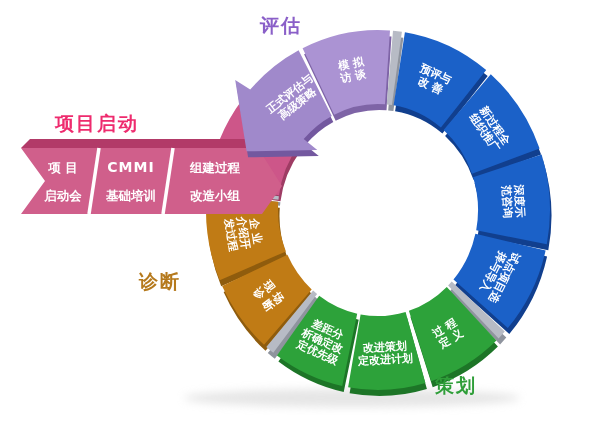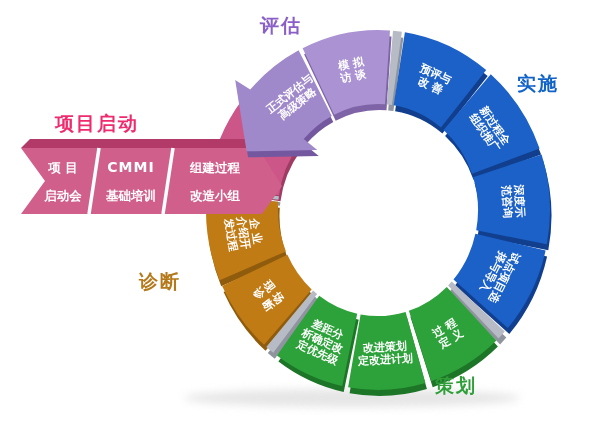--- a/index.html
+++ b/index.html
@@ -75,16 +75,15 @@
       <text class="ring-text" font-size="11" transform="translate(447.5,332.9) rotate(-30.8)" style="dominant-baseline:central;"><tspan x="0" dy="-6.25">过 程</tspan><tspan x="0" dy="12.5">定 义</tspan></text>
       <text class="ring-text" font-size="11" transform="translate(385.1,352.8) rotate(-3.0)" style="dominant-baseline:central;"><tspan x="0" dy="-6.25">改进策划</tspan><tspan x="0" dy="12.5">定改进计划</tspan></text>
       <text class="ring-text" font-size="11" transform="translate(322.7,340.6) rotate(24.0)" style="dominant-baseline:central;"><tspan x="0" dy="-12.5">差距分</tspan><tspan x="0" dy="12.5">析确定改</tspan><tspan x="0" dy="12.5">定优先级</tspan></text>
       <text class="ring-text" font-size="11" transform="translate(269.0,295.6) rotate(53.3)" style="dominant-baseline:central;"><tspan x="0" dy="-6.25">现 场</tspan><tspan x="0" dy="12.5">诊 断</tspan></text>
       <text class="ring-text" font-size="11" transform="translate(243.8,233.0) rotate(80.8)" style="dominant-baseline:central;"><tspan x="0" dy="-12.5">企 业</tspan><tspan x="0" dy="12.5">介绍开</tspan><tspan x="0" dy="12.5">发过程</tspan></text>
       <text class="ring-text" font-size="11" transform="translate(293.3,98.3) rotate(-38.0)" style="dominant-baseline:central;"><tspan x="0" dy="-6.25">正式评估与</tspan><tspan x="0" dy="12.5">高级策略</tspan></text>
     </svg>
 
   <div class="phase-label" style="left: 281px; top: 26px; color: rgb(138, 95, 200);">评估</div>
   <div class="phase-label" style="left: 97px; top: 124px; color: rgb(238, 43, 110);">项目启动</div>
-  <div class="phase-label" style="left: 538px; top: 84px; color: rgb(18, 99, 200);">实施</div>
   <div class="phase-label" style="left: 456px; top: 386px; color: rgb(47, 158, 57);">策划</div>
   <div class="phase-label" style="left: 160px; top: 282px; color: rgb(181, 121, 28);">诊断</div>
 </div>
 
 </body></html>

